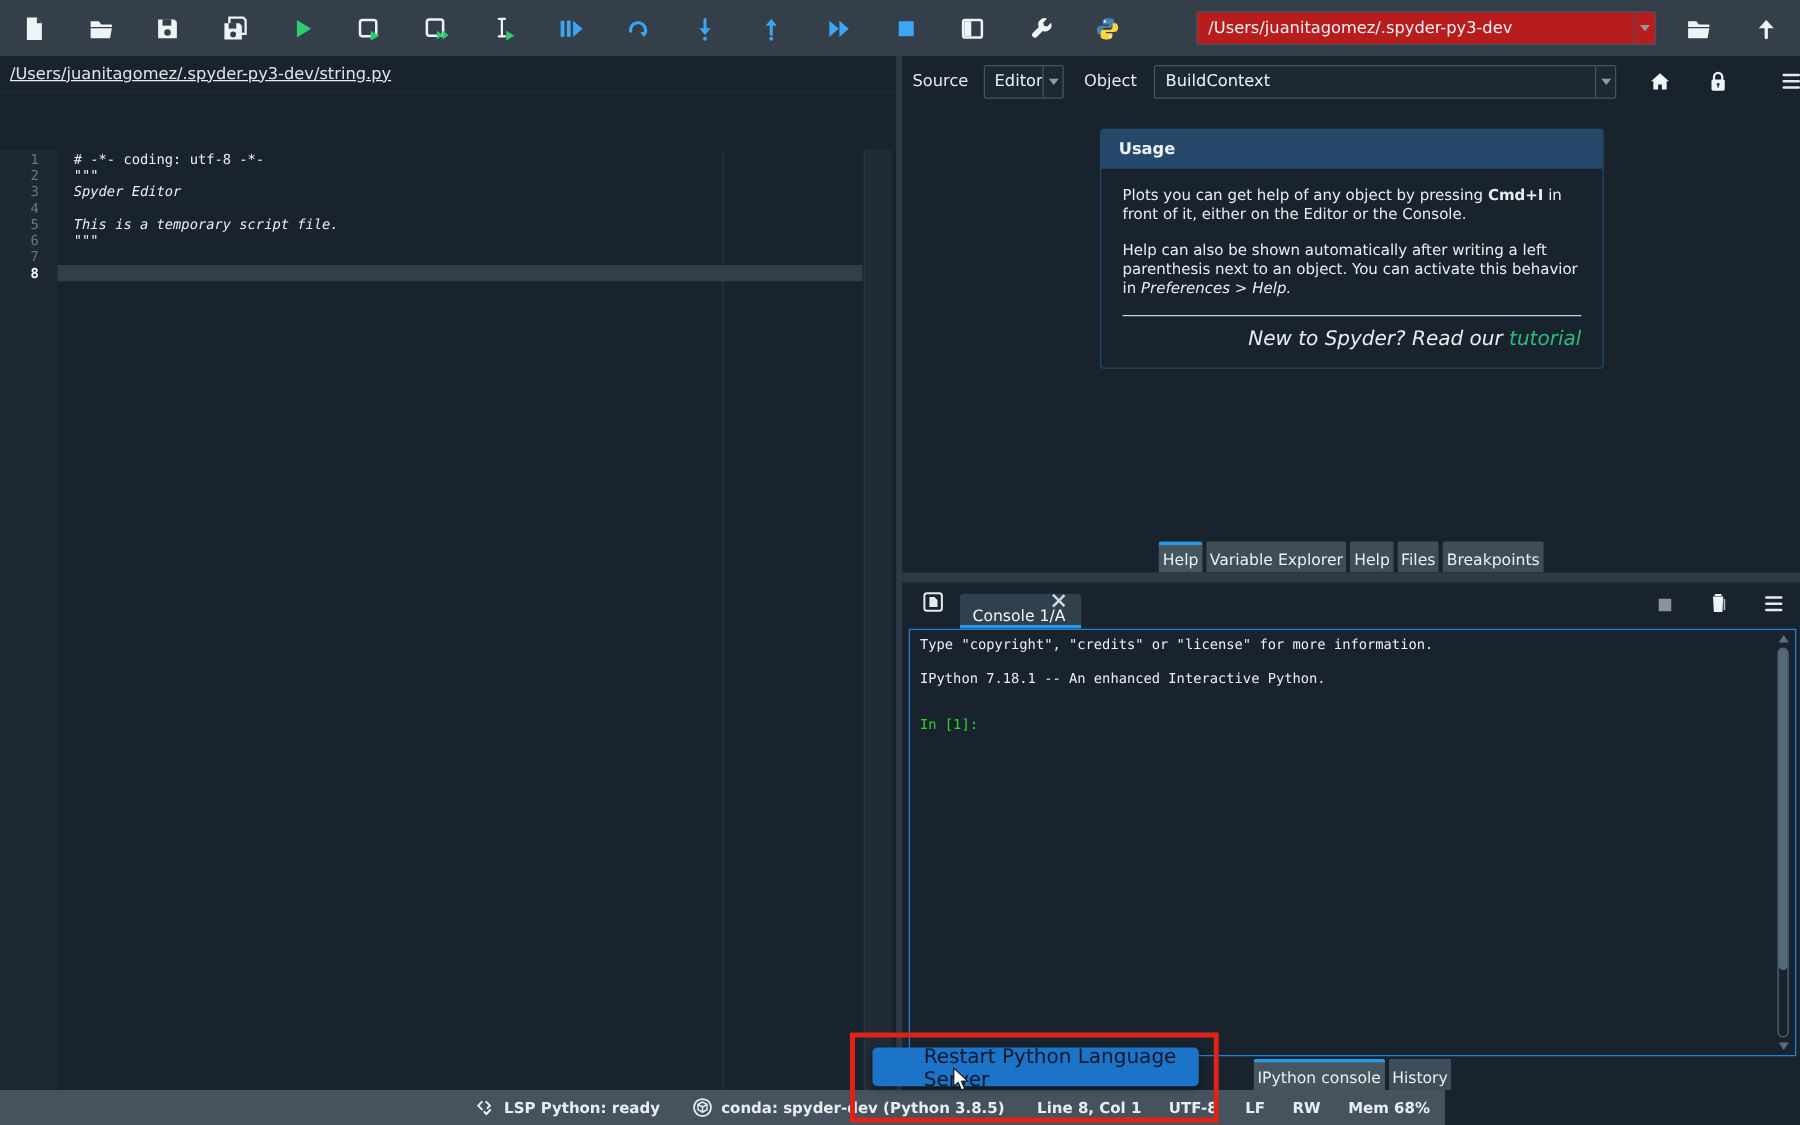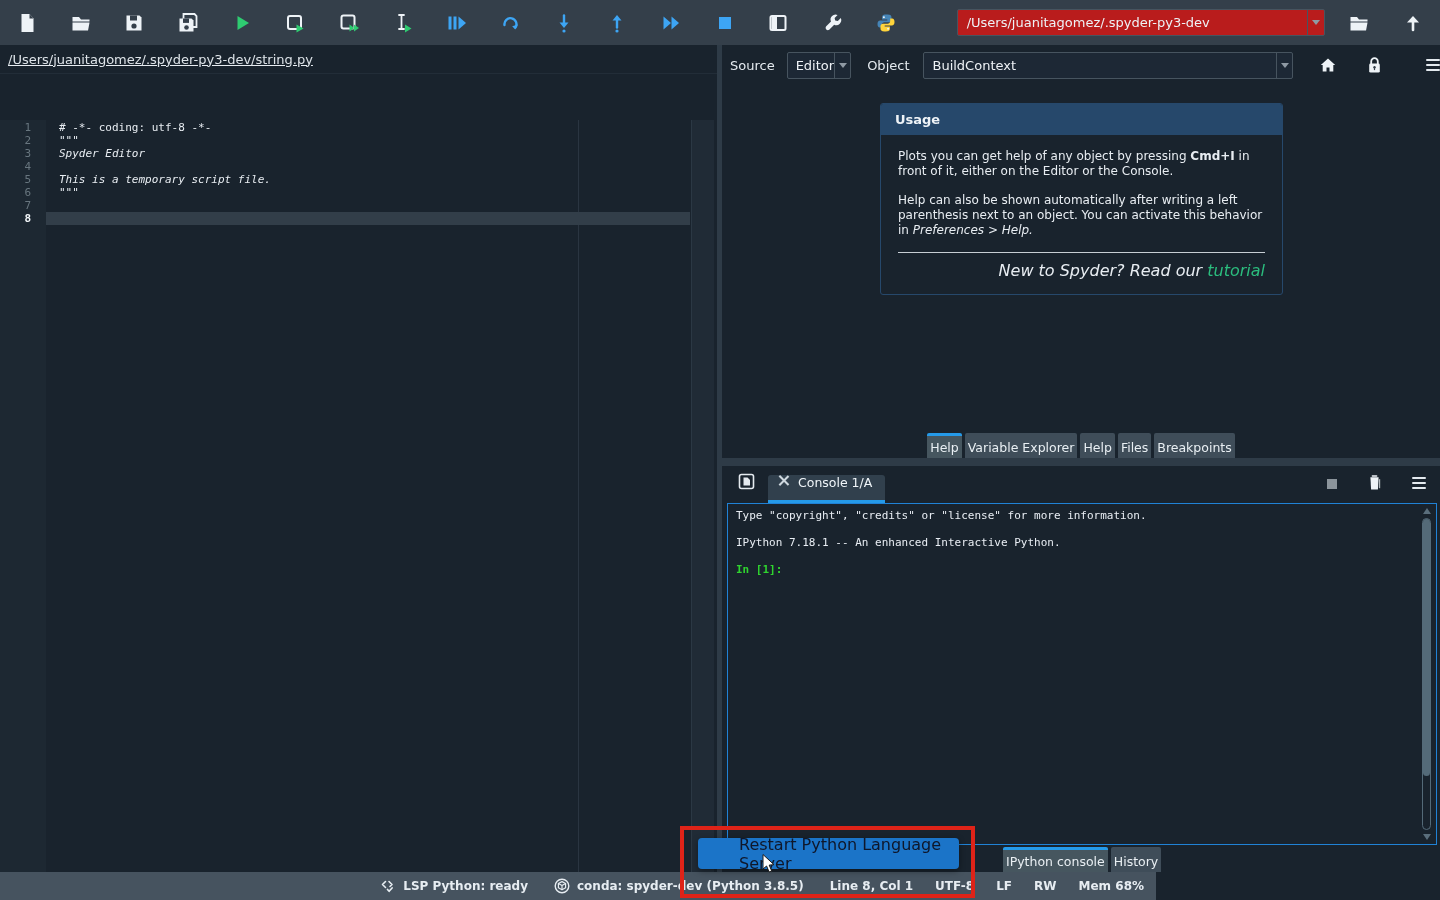--- a/index.html
+++ b/index.html
@@ -86,30 +86,30 @@
   .htab.active { background:#46565f; border-top:3px solid #259ae9; }
 
   
   .hsplit { position:absolute; left:0; top:413px; width:100%; height:8px; background:#2e3b47; }
 
   
   .console-panel { position:absolute; left:0; top:421px; width:100%; height:406px; }
   .console-head { position:relative; height:37px; display:flex; align-items:flex-end; }
   .console-browse { position:absolute; left:16px; top:7px; }
   .ctab { margin-left:46px; height:28px; background:#31404d; border-radius:3px 3px 0 0;
-    display:flex; align-items:flex-start; padding:0 13px 0 10px; gap:9px;
-    border-bottom:3px solid #259ae9; font-size:12.5px; color:#f0f5f9; }
+    display:flex; align-items:flex-end; padding:0 13px 0 10px; gap:9px;
+    border-bottom:3px solid #259ae9; font-size:12.5px; color:#f0f5f9;flex-direction:column; }
   .console-icons { position:absolute; right:14px; top:8px; display:flex; align-items:center; gap:30px; }
   .graysq { width:10px; height:10px; background:#8b949b; margin-top:2px; }
   .console-content { position:absolute; left:5px; top:37px; width:710px; height:342px;
     border:1px solid #2082d6; background:#19232d;
     font-family:"DejaVu Sans Mono","Liberation Mono",monospace; font-size:11px; line-height:13.5px; }
   .console-text { padding:5px 8px; }
   .console-line { white-space:pre; min-height:13.5px; color:#e9eef4; }
-  .prompt { color:#2fd42f; font-weight:bold; margin-top:0px; }
+  .prompt { color:#2fd42f; font-weight:normal; margin-top:10px; }
   .cscroll { position:absolute; right:1px; top:1px; bottom:1px; width:15px; }
   .cs-up { position:absolute; top:3px; left:3px; width:0; height:0;
     border-left:4.5px solid transparent; border-right:4.5px solid transparent; border-bottom:6px solid #5a6e7c; }
   .cs-down { position:absolute; bottom:3px; left:3px; width:0; height:0;
     border-left:4.5px solid transparent; border-right:4.5px solid transparent; border-top:6px solid #5a6e7c; }
   .cs-track { position:absolute; top:13px; bottom:13px; left:2px; width:9px;
     border:1px solid #54weather; border:1px solid #546a78; border-radius:5px; }
   .cs-thumb { position:absolute; top:0; left:0; width:100%; height:83%; background:#546a78; border-radius:5px; }
 
   

